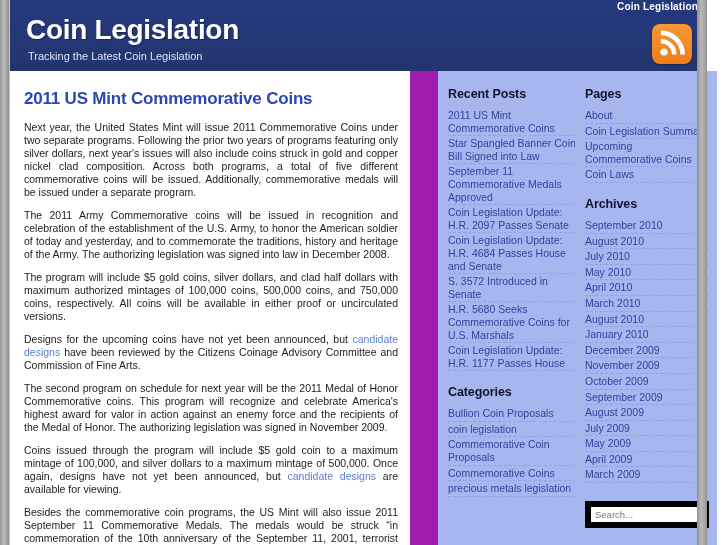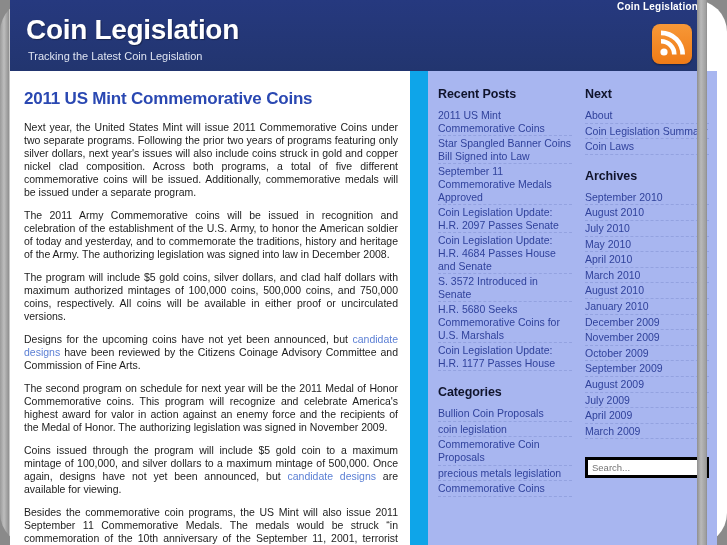--- a/index.html
+++ b/index.html
@@ -16,21 +16,20 @@
     font-size: 11px;
     color: #222;
   }
   #page {
     position: relative;
     width: 727px;
     height: 545px;
     box-sizing: border-box;
     background:
       linear-gradient(to right, #9a9a9a 0px, #bdbdbd 4px, #8f8f8f 9px, #ffffff 10px);
-    border-radius: 32px;
   }
   .page-inner {
     position: absolute;
     left: 10px;
     top: 0;
     width: 707px;
     height: 545px;
     background: #ffffff;
     box-sizing: border-box;
     border-right: 10px solid transparent;
@@ -94,41 +93,41 @@
     border-radius: 8px;
     background: linear-gradient(to bottom, #f79837 0%, #ef7b17 100%);
     box-shadow: 0 1px 2px rgba(0,0,0,0.4);
   }
   .rss-badge svg { display: block; }
 
   
   .columns {
     position: relative;
     height: 474px;
-    background: #0ea5e9;
+    background: #a21caf;
   }
   .col-main {
     position: absolute;
     left: 0;
     top: 0;
     width: 400px;
     height: 474px;
     background: #ffffff;
     box-sizing: border-box;
     padding: 18px 12px 0 14px;
   }
   .col-sidebar {
     position: absolute;
     top: 0;
     height: 474px;
     background: #a8b6f0;
     box-sizing: border-box;
   }
   .col-side1 {
-    left: 418px;
+    left: 428px;
     width: 152px;
     padding: 16px 8px 0 10px;
   }
   .col-side2 {
     left: 565px;
     width: 142px;
     padding: 16px 8px 0 10px;
   }
 
   
@@ -177,21 +176,21 @@
     text-decoration: none;
     font-size: 10.5px;
     line-height: 12.6px;
     padding: 1px 0 1px 0;
   }
   .search-wrap { margin: 18px 0 20px 0; }
   .search-input {
     width: 124px;
     box-sizing: border-box;
     padding: 2px 4px;
-    border: 3px solid #000000;
+    border: 6px solid #000000;
     background: #ffffff;
     font-family: "Liberation Sans", sans-serif;
     font-size: 9.5px;
     color: #444;
     outline: none;
   }
 </style>
 </head>
 <body>
 
@@ -265,38 +264,41 @@
               <li>
                 <a href="#">Bullion Coin Proposals</a>
               </li>
               <li>
                 <a href="#">coin legislation</a>
               </li>
               <li>
                 <a href="#">Commemorative Coin Proposals</a>
               </li>
               <li>
+                <a href="#">Commemorative Coins</a>
+              </li>
+              <li>
                 <a href="#">precious metals legislation</a>
-              </li>
-              <li>
-                <a href="#">Commemorative Coins</a>
               </li>
             </ul>
         </div>
       </div>
 
       <div class="col-sidebar col-side2">
         <div class="widget">
-          <h2 class="widget-title">Next</h2>
+          <h2 class="widget-title">Pages</h2>
           <ul id="pages-list">
               <li>
                 <a href="#">About</a>
               </li>
               <li>
                 <a href="#">Coin Legislation Summary</a>
+              </li>
+              <li>
+                <a href="#">Upcoming Commemorative Coins</a>
               </li>
               <li>
                 <a href="#">Coin Laws</a>
               </li>
             </ul>
         </div>
         <div class="widget">
           <h2 class="widget-title">Archives</h2>
           <ul id="archives-list">
               <li>
@@ -333,20 +335,23 @@
                 <a href="#">October 2009</a>
               </li>
               <li>
                 <a href="#">September 2009</a>
               </li>
               <li>
                 <a href="#">August 2009</a>
               </li>
               <li>
                 <a href="#">July 2009</a>
+              </li>
+              <li>
+                <a href="#">May 2009</a>
               </li>
               <li>
                 <a href="#">April 2009</a>
               </li>
               <li>
                 <a href="#">March 2009</a>
               </li>
             </ul>
         </div>
         <div class="search-wrap">

